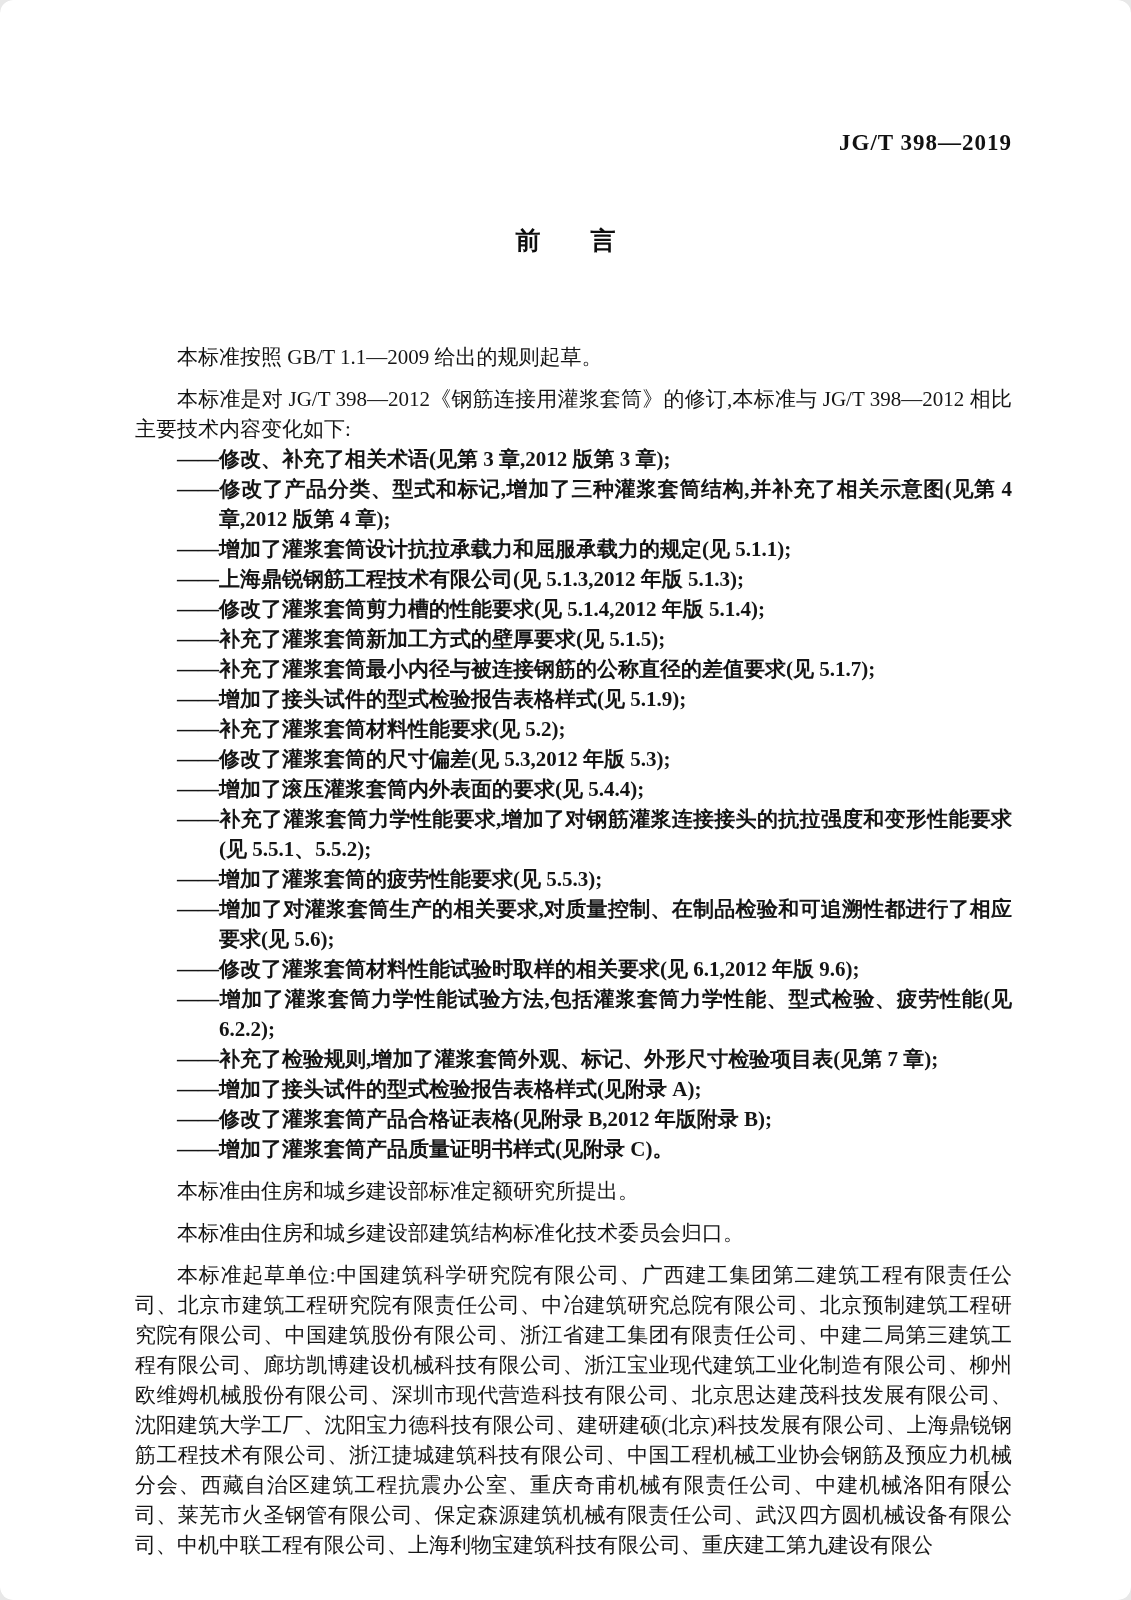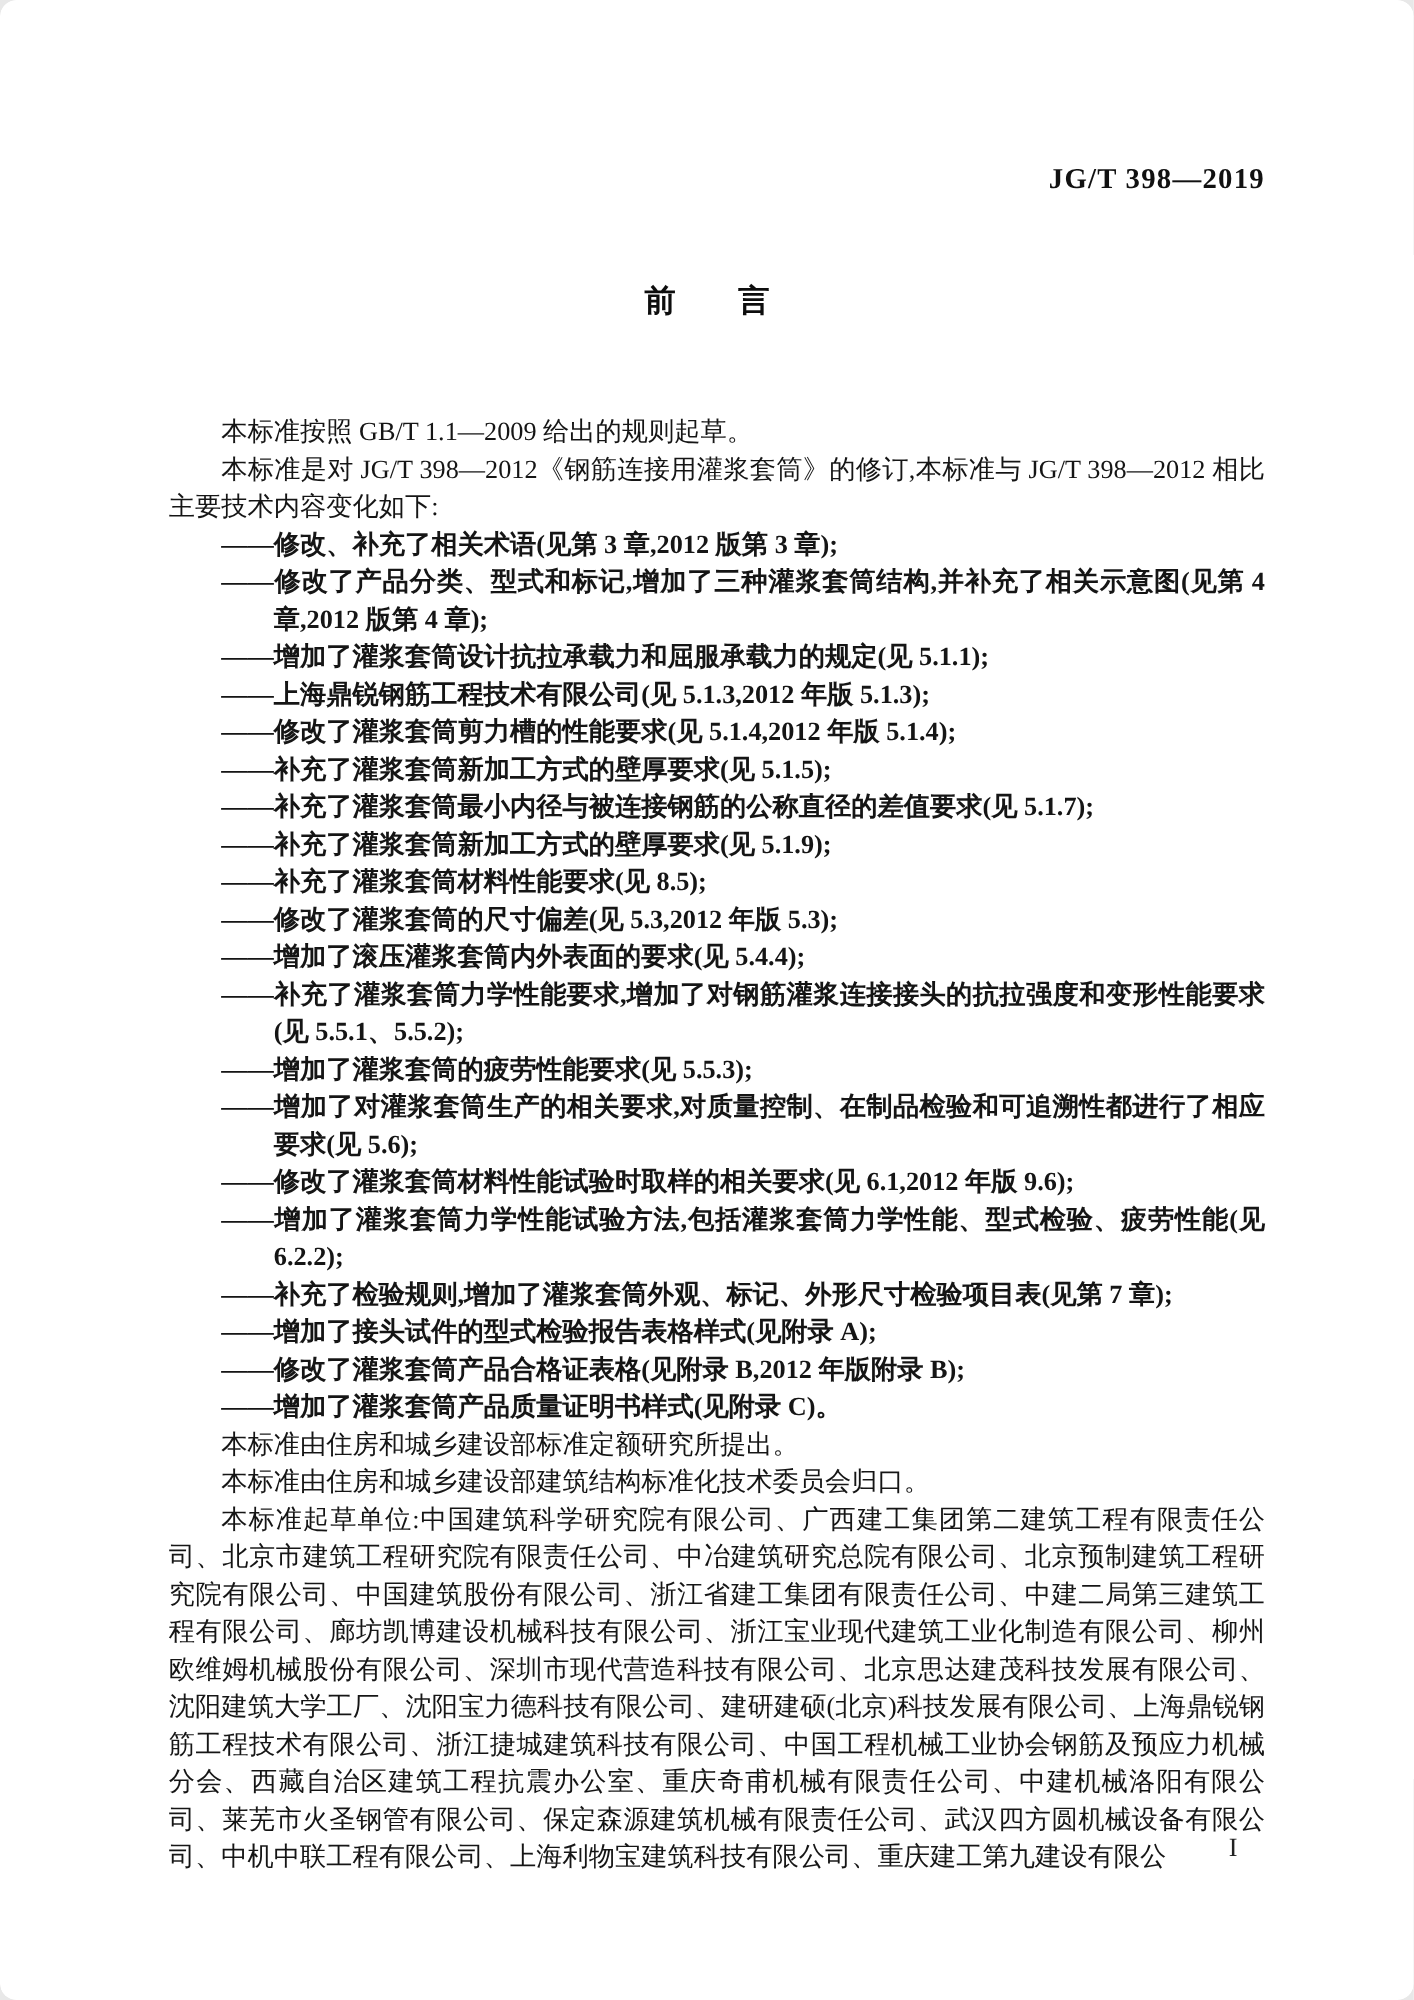--- a/index.html
+++ b/index.html
@@ -41,21 +41,21 @@
     top: 330px;
     left: 135px;
     width: 877px;
     font-size: 21px;
     line-height: 30px;
     text-align: justify;
     text-justify: inter-ideograph;
     color: #151515;
   }
   .body-text p { margin: 0; }
-  .body-text p.para { text-indent: 2em; }
+  .body-text p.para { text-indent: 2em; margin-top: 12px; }
   .body-text p.item { padding-left: 4em; text-indent: -2em; font-weight: bold; }
   .page-number {
     position: absolute;
     top: 1466px;
     left: 0;
     right: 141px;
     text-align: right;
     font-family: "Liberation Serif", "DejaVu Serif", serif;
     font-size: 21px;
     color: #222;
@@ -72,22 +72,22 @@
   <div class="body-text">
       <p class="para">本标准按照 GB/T 1.1—2009 给出的规则起草。</p>
       <p class="para">本标准是对 JG/T 398—2012《钢筋连接用灌浆套筒》的修订,本标准与 JG/T 398—2012 相比主要技术内容变化如下:</p>
       <p class="item">——修改、补充了相关术语(见第 3 章,2012 版第 3 章);</p>
       <p class="item">——修改了产品分类、型式和标记,增加了三种灌浆套筒结构,并补充了相关示意图(见第 4 章,2012 版第 4 章);</p>
       <p class="item">——增加了灌浆套筒设计抗拉承载力和屈服承载力的规定(见 5.1.1);</p>
       <p class="item">——上海鼎锐钢筋工程技术有限公司(见 5.1.3,2012 年版 5.1.3);</p>
       <p class="item">——修改了灌浆套筒剪力槽的性能要求(见 5.1.4,2012 年版 5.1.4);</p>
       <p class="item">——补充了灌浆套筒新加工方式的壁厚要求(见 5.1.5);</p>
       <p class="item">——补充了灌浆套筒最小内径与被连接钢筋的公称直径的差值要求(见 5.1.7);</p>
-      <p class="item">——补充了灌浆套筒新加工方式的壁厚要求(见 5.1.9);</p>
-      <p class="item">——补充了灌浆套筒材料性能要求(见 8.5);</p>
+      <p class="item">——增加了接头试件的型式检验报告表格样式(见 5.1.9);</p>
+      <p class="item">——补充了灌浆套筒材料性能要求(见 5.2);</p>
       <p class="item">——修改了灌浆套筒的尺寸偏差(见 5.3,2012 年版 5.3);</p>
       <p class="item">——增加了滚压灌浆套筒内外表面的要求(见 5.4.4);</p>
       <p class="item">——补充了灌浆套筒力学性能要求,增加了对钢筋灌浆连接接头的抗拉强度和变形性能要求(见 5.5.1、5.5.2);</p>
       <p class="item">——增加了灌浆套筒的疲劳性能要求(见 5.5.3);</p>
       <p class="item">——增加了对灌浆套筒生产的相关要求,对质量控制、在制品检验和可追溯性都进行了相应要求(见 5.6);</p>
       <p class="item">——修改了灌浆套筒材料性能试验时取样的相关要求(见 6.1,2012 年版 9.6);</p>
       <p class="item">——增加了灌浆套筒力学性能试验方法,包括灌浆套筒力学性能、型式检验、疲劳性能(见 6.2.2);</p>
       <p class="item">——补充了检验规则,增加了灌浆套筒外观、标记、外形尺寸检验项目表(见第 7 章);</p>
       <p class="item">——增加了接头试件的型式检验报告表格样式(见附录 A);</p>
       <p class="item">——修改了灌浆套筒产品合格证表格(见附录 B,2012 年版附录 B);</p>

